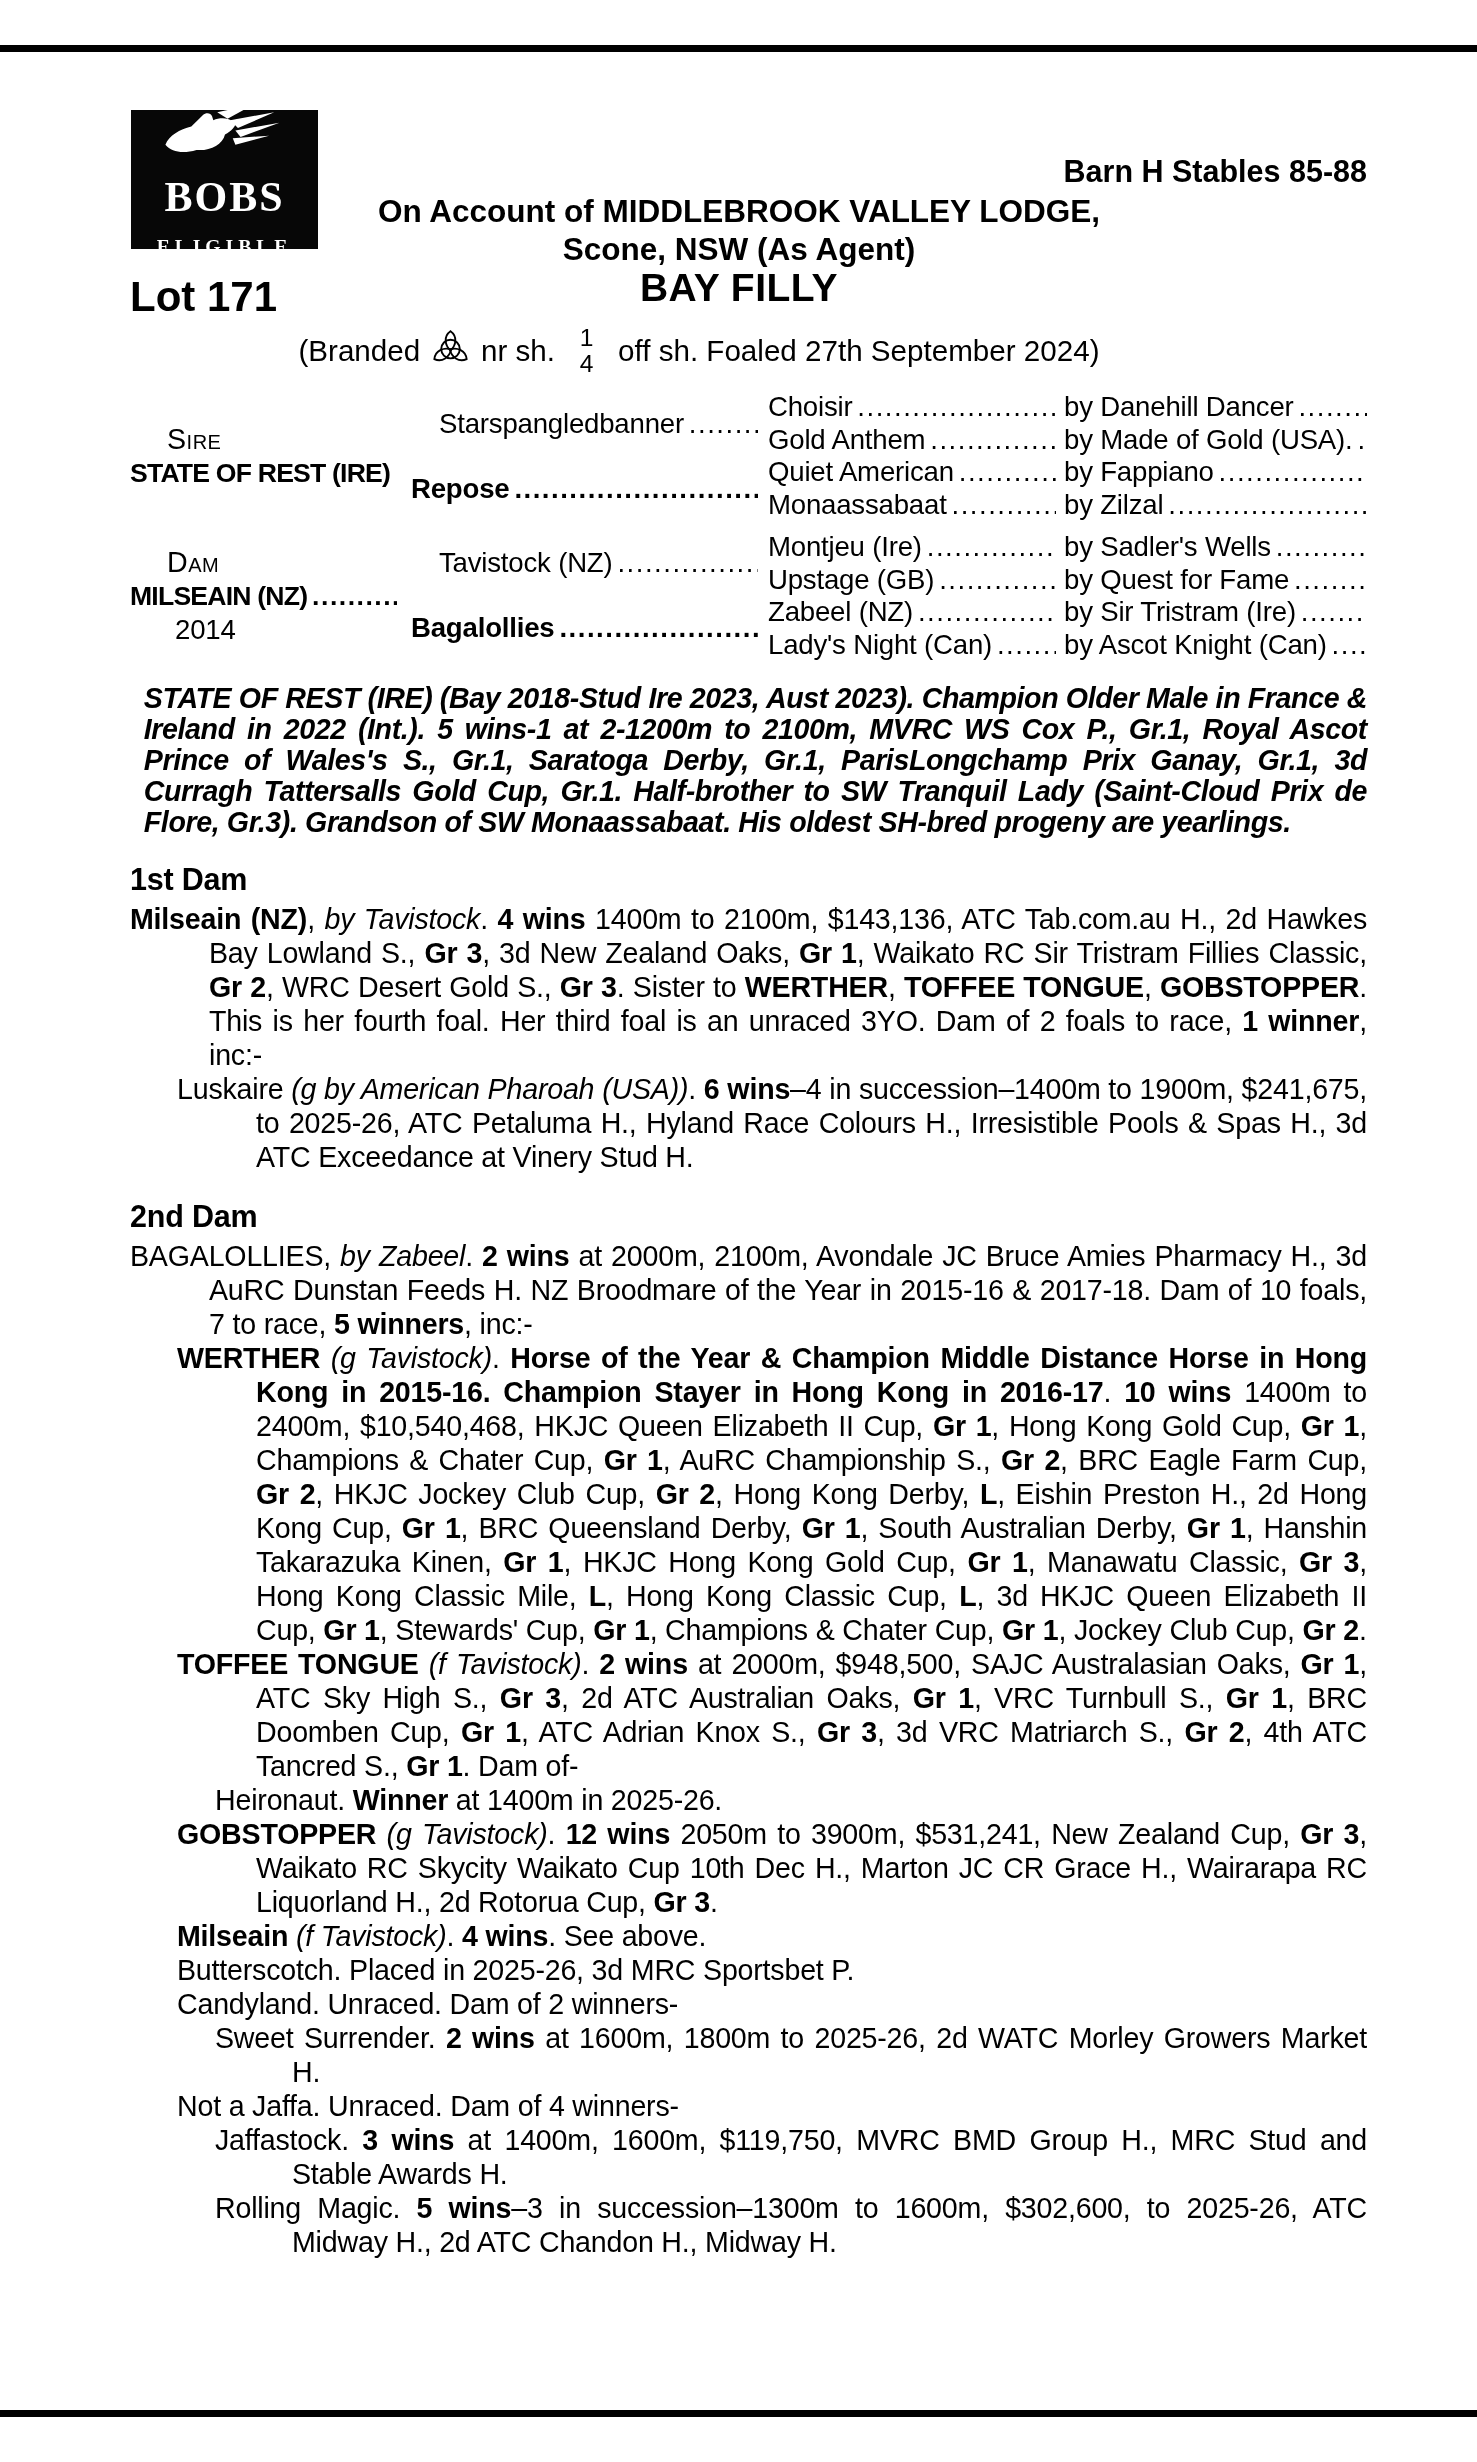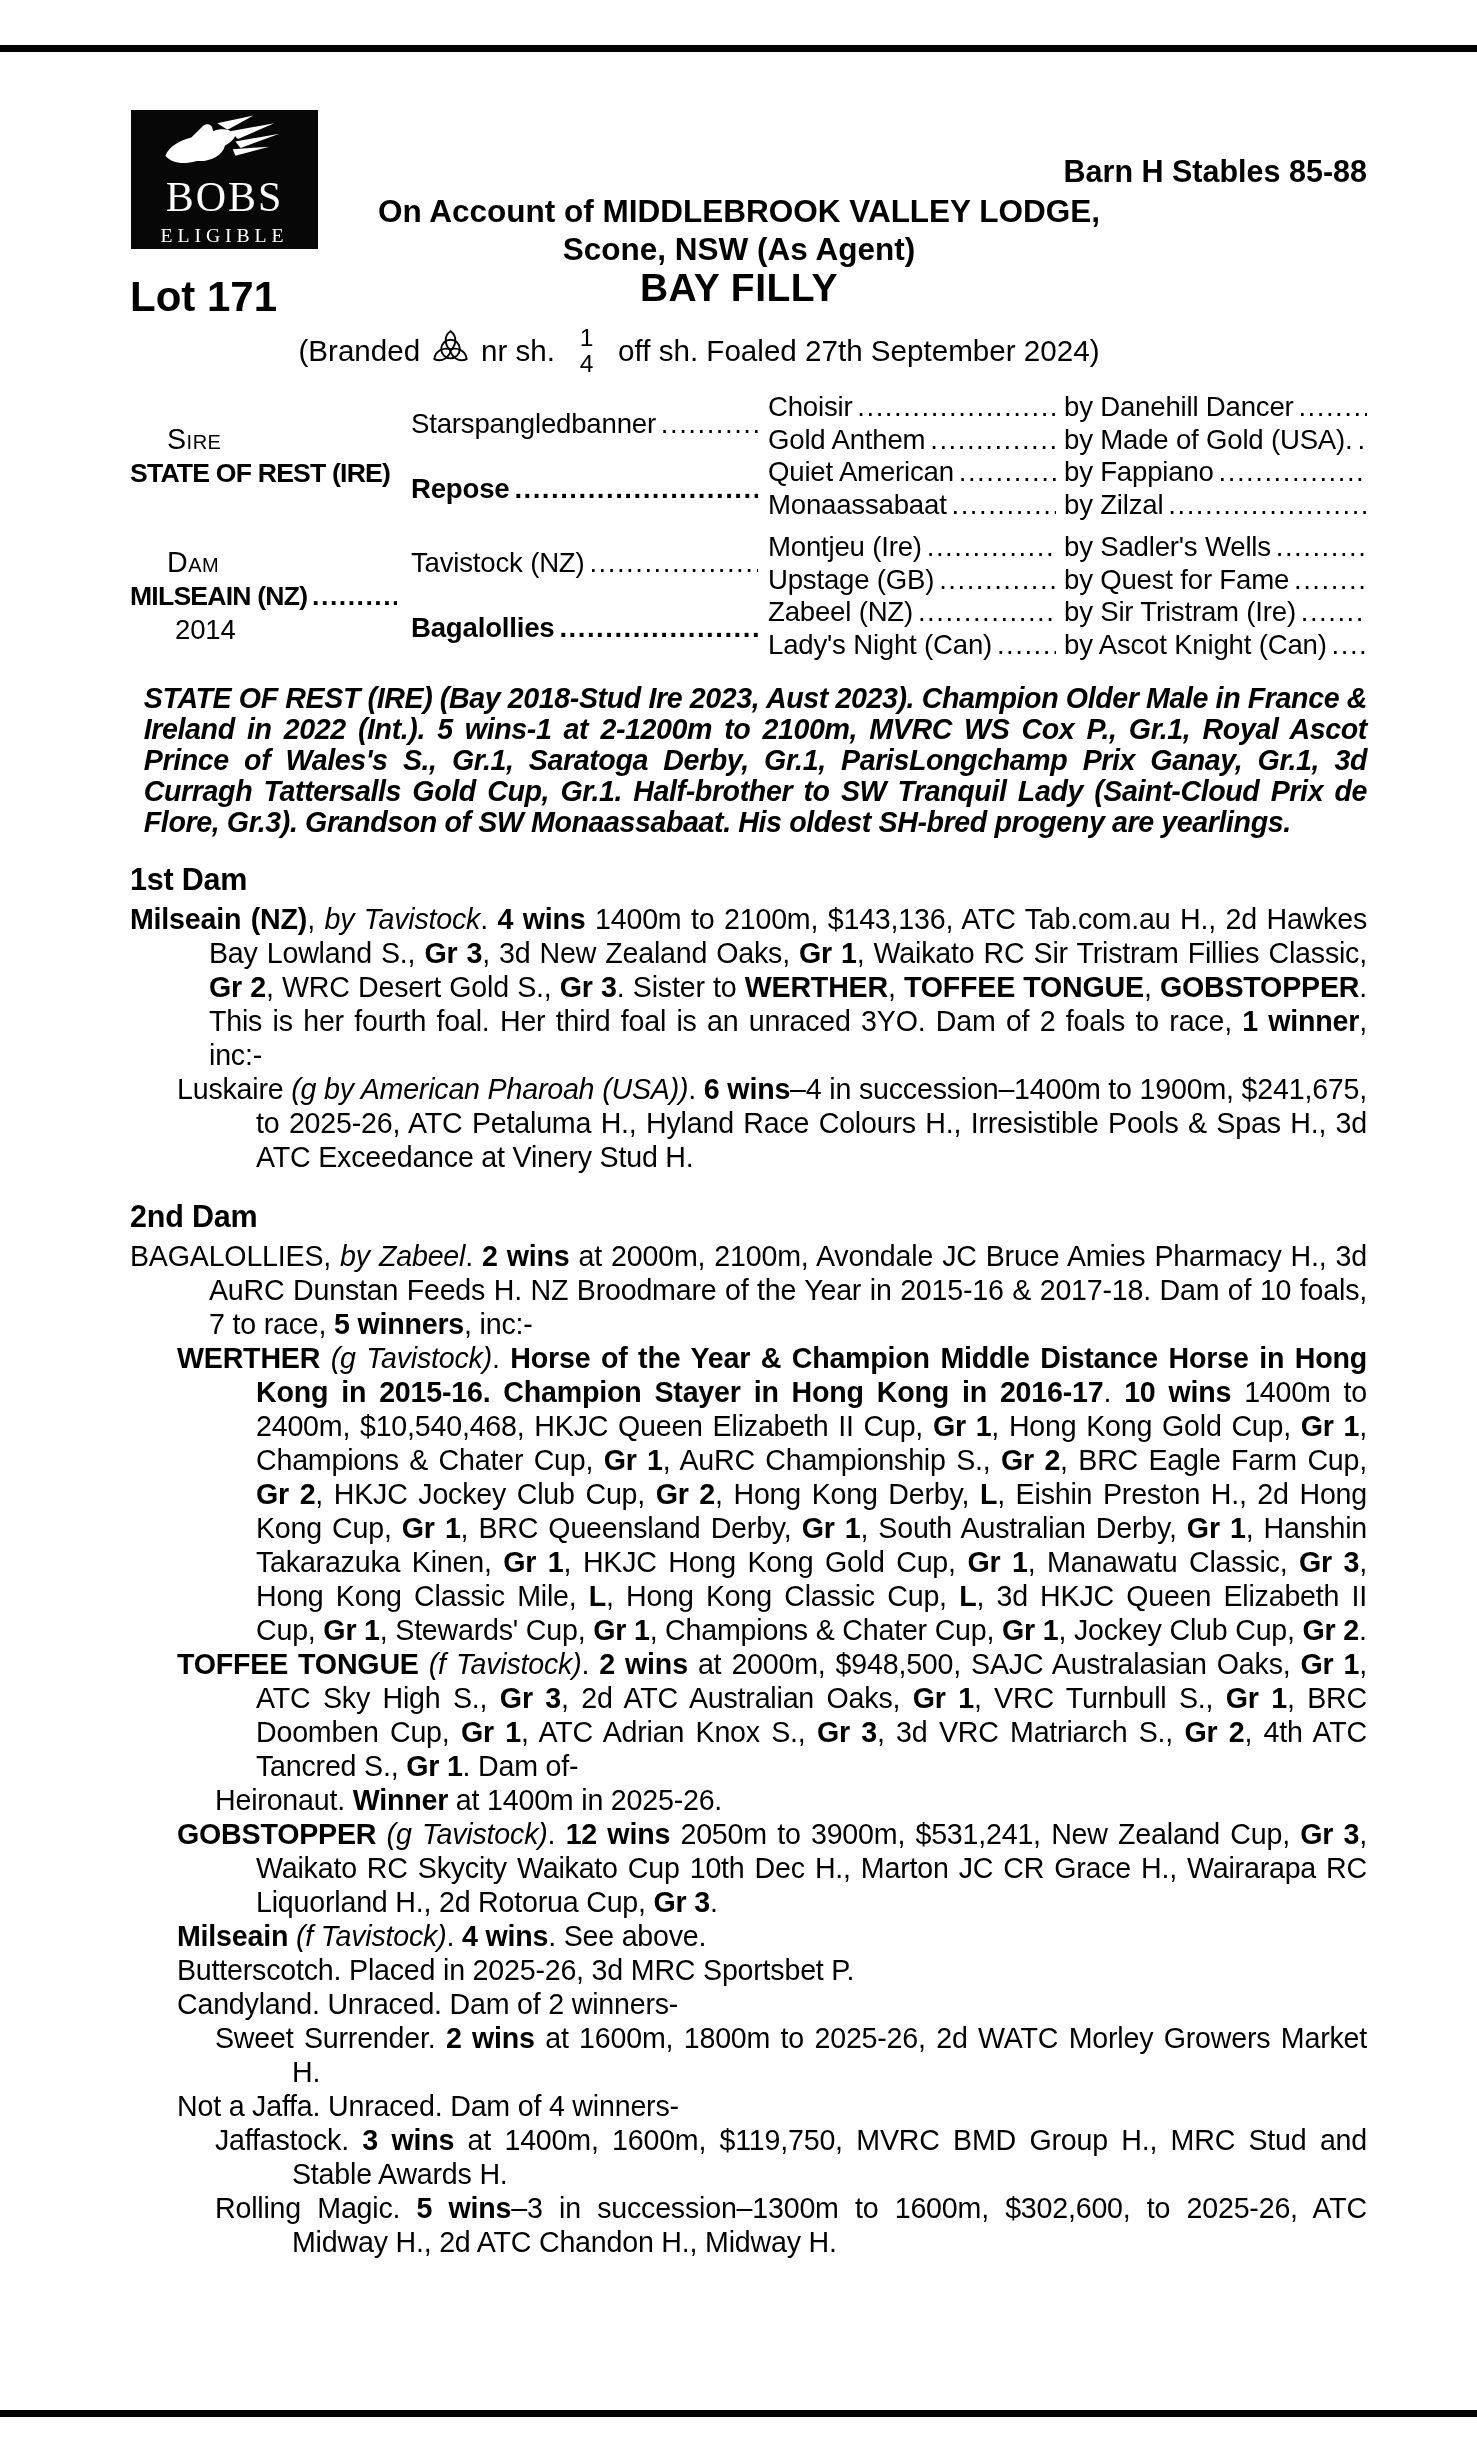--- a/index.html
+++ b/index.html
@@ -11,22 +11,23 @@
     overflow:hidden;
   }
   .rule { position:absolute; left:0; width:1478px; height:6.9px; background:#000; }
   .rule.top { top:45px; }
   .rule.bottom { top:2410px; }
 
   
   .logo-box {
     position:absolute; left:131px; top:110px; width:187px; height:139px;
     background:#070707; color:#fff;
-    display:flex; flex-direction:column; align-items:center; justify-content:center; gap:7px;
+    display:flex; flex-direction:column; align-items:center; justify-content:center; gap:18px;
     padding:6px 0;
+    font-weight:bold;
   }
   .logo-horse svg { width:134px; height:57px; display:block; }
   .logo-bobs { font-family:"Liberation Serif", serif; font-size:42px; line-height:41px; letter-spacing:2px; }
   .logo-elig { font-family:"Liberation Serif", serif; font-size:19.7px; line-height:21.7px; letter-spacing:4.9px; }
 
   .hdr-barn  { position:absolute; top:154px; left:0; width:1367px; text-align:right; font-size:30.5px; font-weight:700; }
   .hdr-acct1 { position:absolute; top:193px; left:0; width:1478px; text-align:center; font-size:31.5px; font-weight:700; }
   .hdr-acct2 { position:absolute; top:231px; left:0; width:1478px; text-align:center; font-size:31.5px; font-weight:700; }
   .hdr-lot   { position:absolute; top:273px; left:130px; font-size:42px; font-weight:700; }
   .hdr-title { position:absolute; top:266px; left:0; width:1478px; text-align:center; font-size:39px; font-weight:700; letter-spacing:0.5px; }
@@ -41,21 +42,21 @@
   .content { position:absolute; left:130px; top:391px; width:1237px; font-size:28.6px; letter-spacing:-0.2px; }
 
   
   .ped-half { display:grid; grid-template-columns:281px 357px 296px 1fr; grid-auto-rows:32.5px; align-items:center; font-size:27.6px; }
   .ped-half.dam { margin-top:9.9px; }
   .c1 { grid-column:1; grid-row:1/5; display:flex; flex-direction:column; gap:2px; padding-right:13.8px; }
   .c1 .role  { font-variant:small-caps; font-size:28.6px; padding-left:37px; letter-spacing:0.5px; }
   .c1 .pname { font-weight:700; font-size:26.6px; letter-spacing:-0.8px; white-space:nowrap; display:flex; overflow:hidden; }
   .c1 .year  { padding-left:45px; }
   .par { grid-column:2; display:flex; overflow:hidden; white-space:nowrap; padding-right:9.9px; }
-  .par.a { grid-row:1/3; } .par.b { grid-row:3/5; }
+  .par.a { grid-row:1/3;margin-left:28px; } .par.b { grid-row:3/5; }
   .g { display:flex; overflow:hidden; white-space:nowrap; }
   .g.nm { grid-column:3; padding-right:7.9px; }
   .g.by { grid-column:4; }
   .r1{grid-row:1}.r2{grid-row:2}.r3{grid-row:3}.r4{grid-row:4}
   .ldr { flex:1; min-width:9.9px; overflow:hidden; white-space:nowrap; margin-left:4.9px; }
   .ldr::before { content:"....................................................................................."; letter-spacing:1.5px; }
 
   
   .sire-note {
     margin-top:21.7px; padding-left:13.8px;

